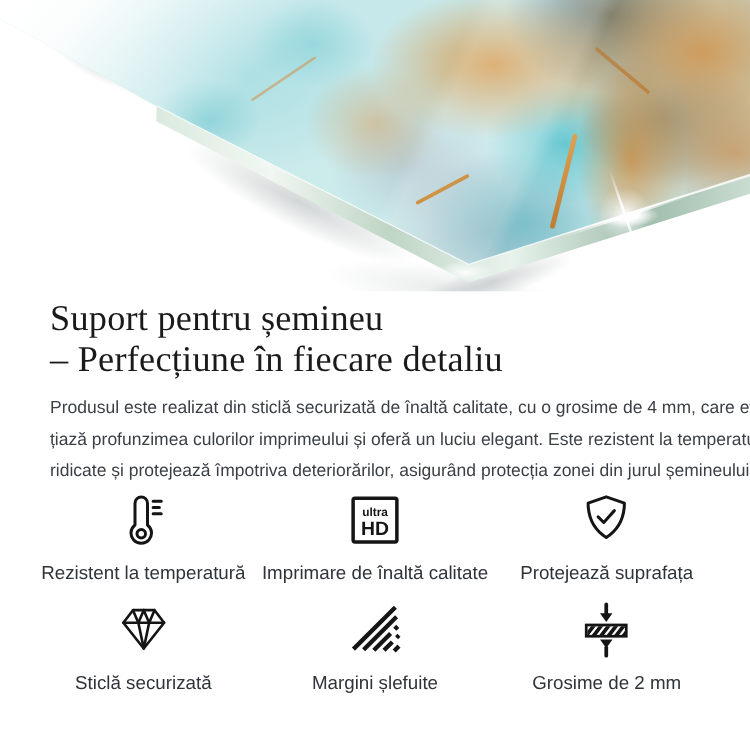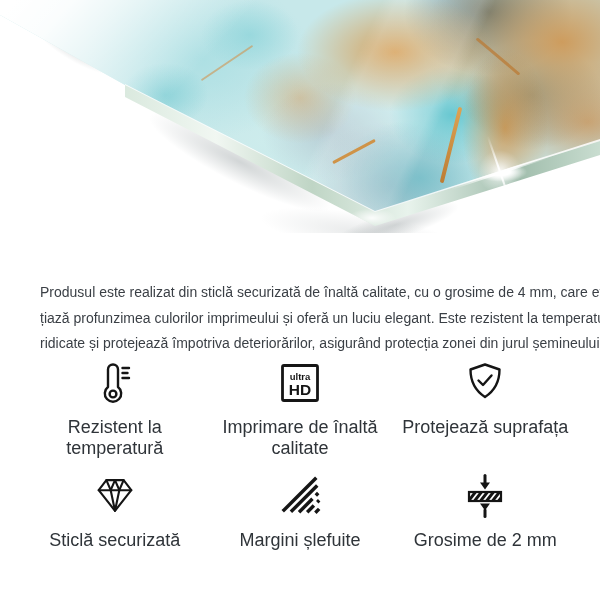--- a/index.html
+++ b/index.html
@@ -86,21 +86,21 @@
     font-size:29px;line-height:33px;font-weight:400;
     color:#1a1a1a;letter-spacing:.2px;
   }
   .desc{margin:8px 40px 0;font-size:14px;line-height:25.5px;color:#3a3f45;}
   .desc div{white-space:nowrap;}
 
   
   .features{margin:2px 22px 0;display:grid;grid-template-columns:1fr 1fr 1fr;row-gap:13px;}
   .feature{display:flex;flex-direction:column;align-items:center;}
   .icon-box{height:52px;display:flex;justify-content:center;}
-  .feature-label{margin-top:6px;font-size:18px;color:#2f3439;text-align:center;}
+  .feature-label{margin-top:6px;font-size:15px;color:#2f3439;text-align:center;}
   .icon-svg{display:block;}
 </style>
 </head>
 <body>
 
 <div class="hero">
   <div class="shadow shadow-3"></div>
   <div class="shadow shadow-1"></div>
   <div class="shadow shadow-4"></div>
   <div class="shadow shadow-2"></div>
@@ -116,21 +116,22 @@
   <div class="glass-edge"></div>
 
   <div class="sparkle">
     <div class="glow"></div>
     <div class="ray ray-a"></div>
     <div class="ray ray-b"></div>
   </div>
 </div>
 
 <h1 class="title">
-  <br>
+  <span>Suport pentru șemineu</span><br>
+  <span>– Perfecțiune în fiecare detaliu</span>
 </h1>
 
 <div class="desc">
   <div>Produsul este realizat din sticlă securizată de înaltă calitate, cu o grosime de 4 mm, care eviden-</div>
   <div>țiază profunzimea culorilor imprimeului și oferă un luciu elegant. Este rezistent la temperaturi</div>
   <div>ridicate și protejează împotriva deteriorărilor, asigurând protecția zonei din jurul șemineului</div>
 </div>
 
 <div class="features">
 

